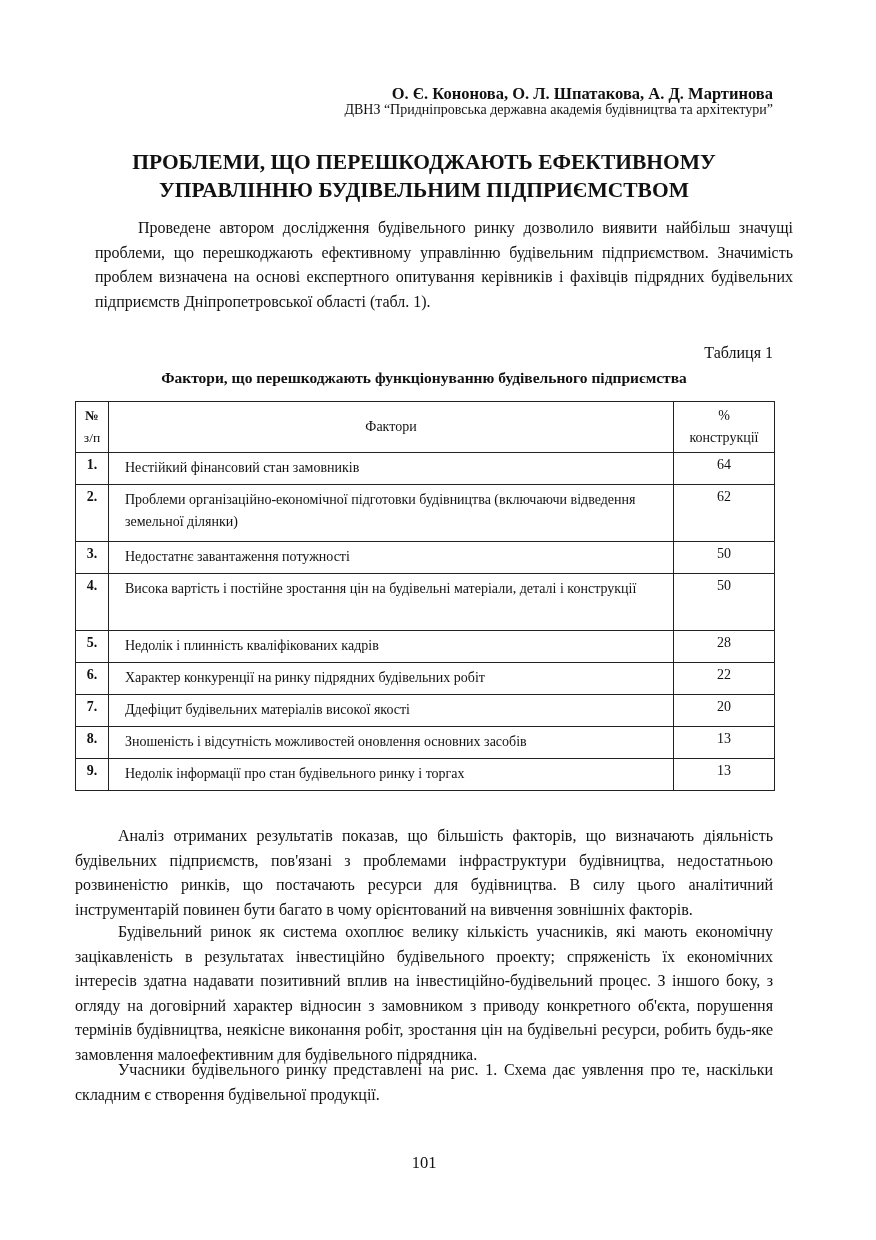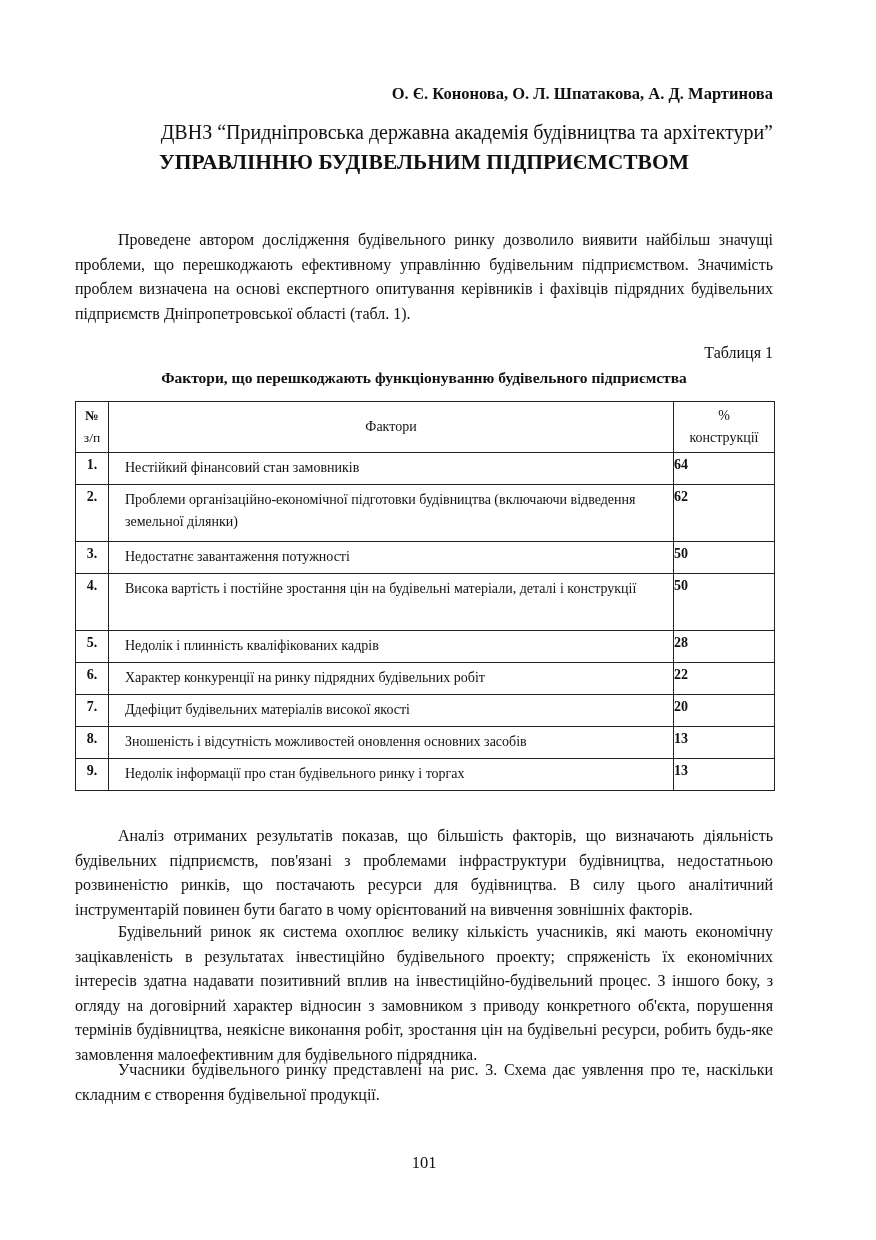--- a/index.html
+++ b/index.html
@@ -26,22 +26,22 @@
       right: 103px;
       top: 84px;
       font-size: 16.5px;
       font-weight: bold;
       text-align: left;
       white-space: nowrap;
     }
     .affiliation {
       position: absolute;
       right: 103px;
-      top: 121px;
-      font-size: 20px;
+      top: 102px;
+      font-size: 14px;
       text-align: right;
       white-space: nowrap;
     }
     .title {
       position: absolute;
       left: 75px;
       width: 698px;
       top: 148px;
       font-size: 21.5px;
       font-weight: bold;
@@ -52,21 +52,21 @@
     .para {
       position: absolute;
       left: 75px;
       width: 698px;
       font-size: 16px;
       line-height: 24.5px;
       text-align: justify;
       text-indent: 43px;
       margin: 0;
     }
-    .p1 { top: 228px; }
+    .p1 { top: 216px; margin-left: 20px; }
     .p2 { top: 824px; }
     .p3 { top: 920px; }
     .p4 { top: 1058px; }
 
     .table-label {
       position: absolute;
       right: 103px;
       top: 344px;
       font-size: 16px;
       white-space: nowrap;
@@ -114,21 +114,22 @@
       font-weight: bold;
       padding-top: 4px !important;
     }
     .cell-factor {
       text-align: left;
       padding: 4px 8px 0 16px !important;
       line-height: 22px;
       font-weight: normal;
     }
     .cell-pct {
-      font-weight: bold;
+      text-align: center;
+      font-weight: normal;
       padding-top: 4px !important;
     }
     tr.r1 td { height: 27px; }
     tr.r2 td { height: 52px; }
     .page-number {
       position: absolute;
       left: 75px;
       width: 698px;
       top: 1153px;
       font-size: 16.5px;
@@ -137,20 +138,21 @@
   </style>
 </head>
 <body>
 
 <div class="page">
 
   <div class="authors">О. Є. Кононова, О. Л. Шпатакова, А. Д. Мартинова</div>
   <div class="affiliation">ДВНЗ “Придніпровська державна академія будівництва та архітектури”</div>
 
   <div class="title">
+    <div>ПРОБЛЕМИ, ЩО ПЕРЕШКОДЖАЮТЬ ЕФЕКТИВНОМУ</div>
     <div>УПРАВЛІННЮ БУДІВЕЛЬНИМ ПІДПРИЄМСТВОМ</div>
   </div>
 
   <p class="para p1">Проведене автором дослідження будівельного ринку дозволило виявити найбільш значущі проблеми, що перешкоджають ефективному управлінню будівельним підприємством. Значимість проблем визначена на основі експертного опитування керівників і фахівців підрядних будівельних підприємств Дніпропетровської області (табл. 1).</p>
 
   <div class="table-label">Таблиця 1</div>
   <div class="table-caption">Фактори, що перешкоджають функціонуванню будівельного підприємства</div>
 
   <table class="factors">
     <colgroup>
@@ -215,16 +217,16 @@
       <tr class="r1">
         <td class="cell-num">9.</td>
         <td class="cell-factor">Недолік інформації про стан будівельного ринку і торгах</td>
         <td class="cell-pct">13</td>
       </tr>
     </tbody>
   </table>
 
   <p class="para p2">Аналіз отриманих результатів показав, що більшість факторів, що визначають діяльність будівельних підприємств, пов'язані з проблемами інфраструктури будівництва, недостатньою розвиненістю ринків, що постачають ресурси для будівництва. В силу цього аналітичний інструментарій повинен бути багато в чому орієнтований на вивчення зовнішніх факторів.</p>
   <p class="para p3">Будівельний ринок як система охоплює велику кількість учасників, які мають економічну зацікавленість в результатах інвестиційно будівельного проекту; спряженість їх економічних інтересів здатна надавати позитивний вплив на інвестиційно-будівельний процес. З іншого боку, з огляду на договірний характер відносин з замовником з приводу конкретного об'єкта, порушення термінів будівництва, неякісне виконання робіт, зростання цін на будівельні ресурси, робить будь-яке замовлення малоефективним для будівельного підрядника.</p>
-  <p class="para p4">Учасники будівельного ринку представлені на рис. 3. Схема дає уявлення про те, наскільки складним є створення будівельної продукції.</p>
+  <p class="para p4">Учасники будівельного ринку представлені на рис. 1. Схема дає уявлення про те, наскільки складним є створення будівельної продукції.</p>
 
   <div class="page-number">101</div>
 </div>
 
 </body></html>

